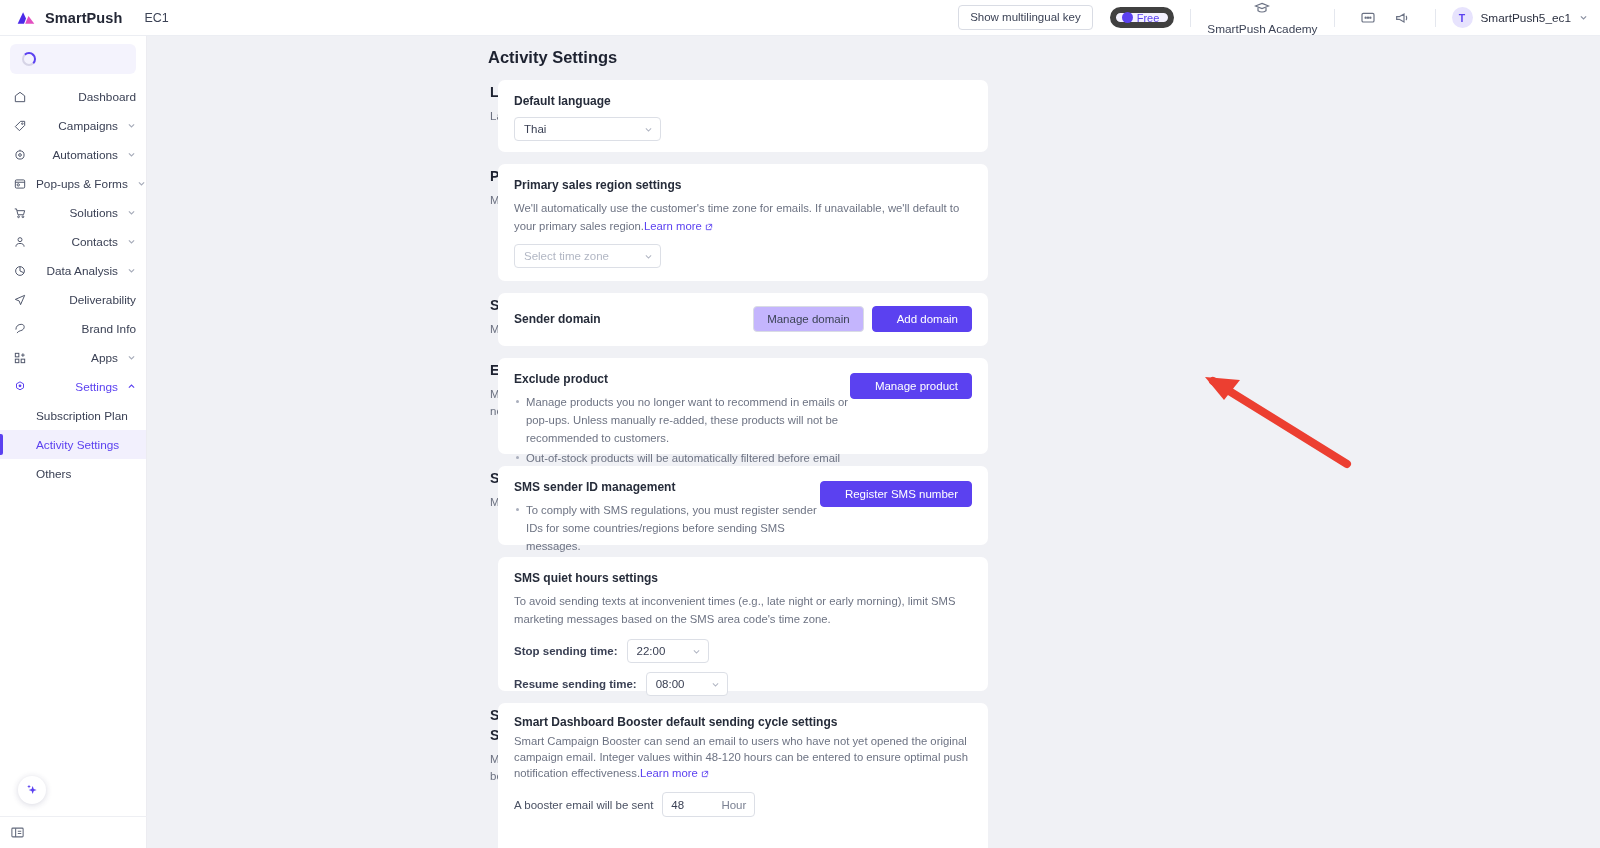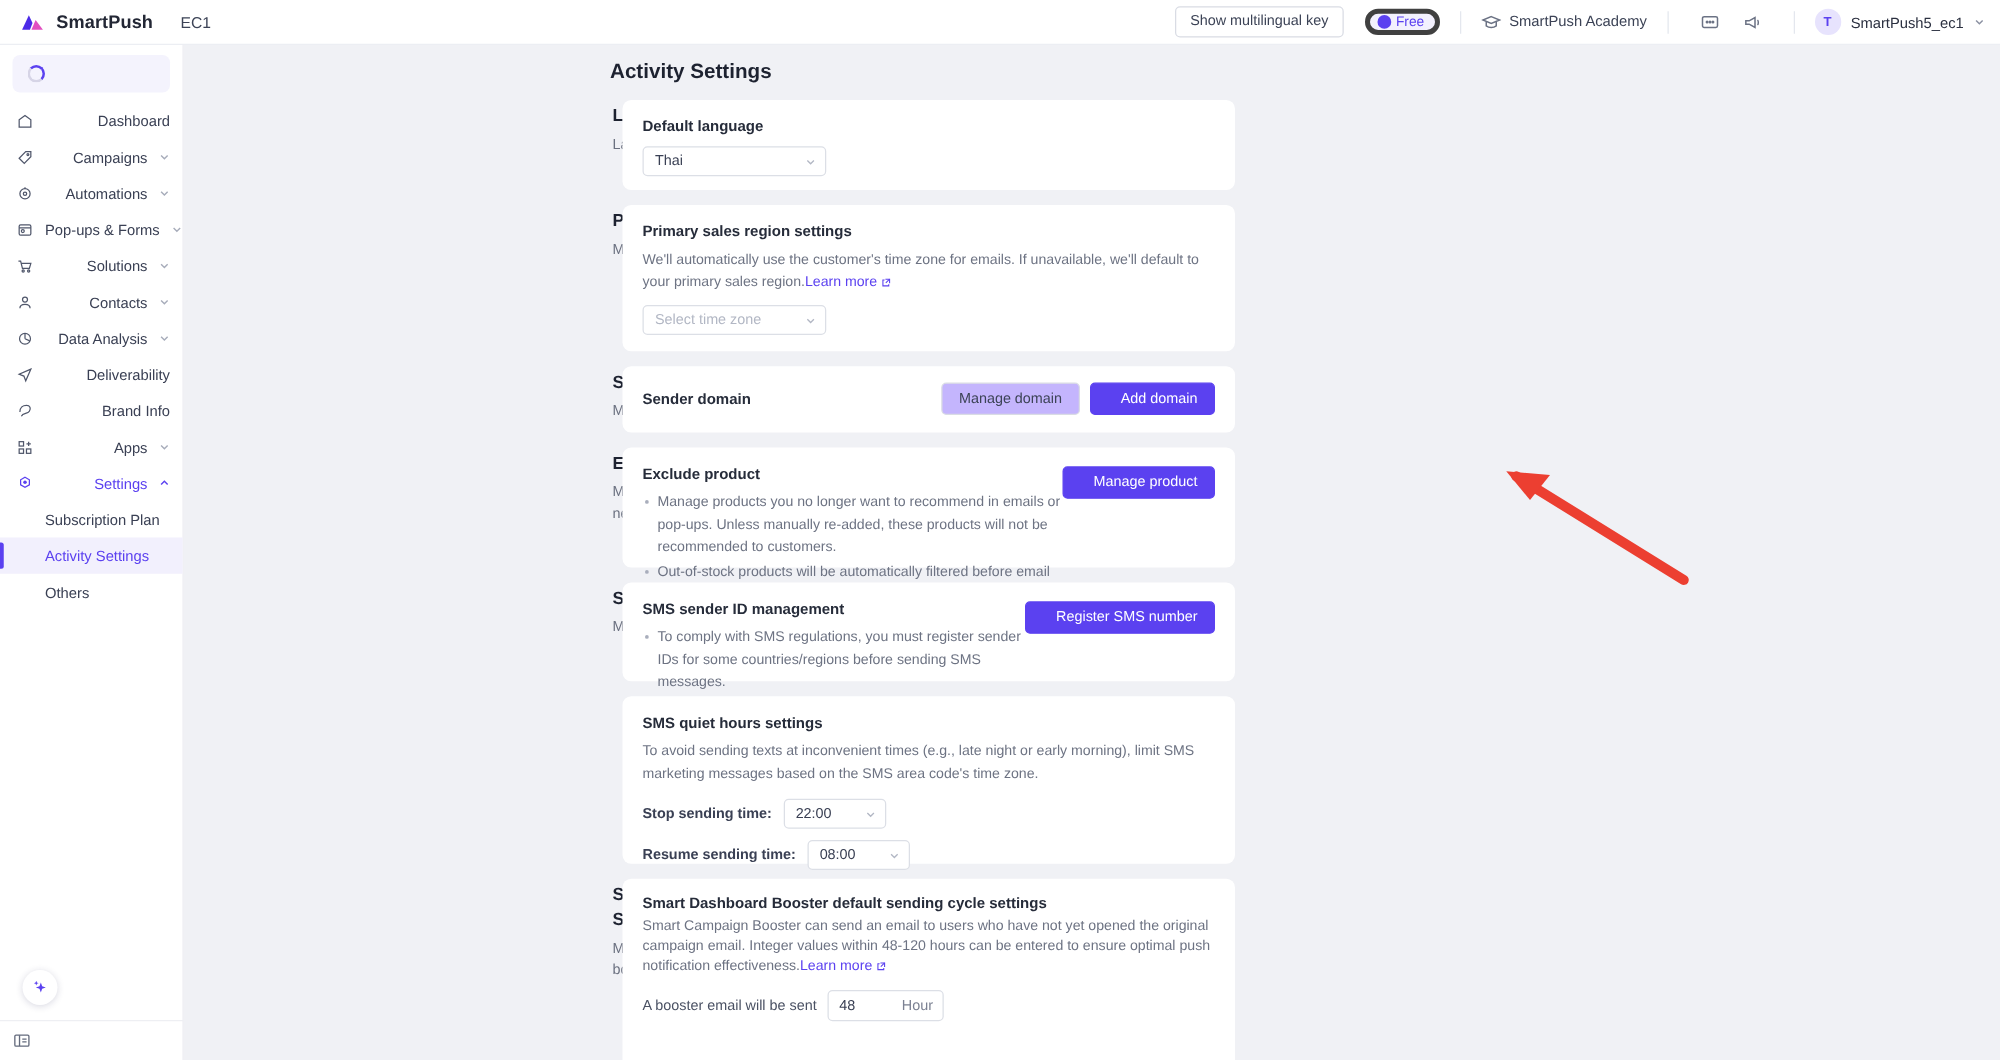--- a/index.html
+++ b/index.html
@@ -30,29 +30,29 @@
   }
   .multiling-btn {
     height: 25px; padding: 0 11px;
     border: 1px solid #d9dce4; border-radius: 4px; background: #fff;
     font-size: 11.5px; color: #3c4356; line-height: 23px; cursor: pointer;
     white-space: nowrap;
   }
   .free-badge {
     margin-left: 17px;
     height: 21px; padding: 0 9px 0 6px;
-    border: 4px solid #404040; border-radius: 11px;
+    border: 6px solid #404040; border-radius: 11px;
     background: #f3f1fe;
     display: flex; align-items: center; gap: 4px;
     font-size: 11px; color: #5b41f0;
     cursor: pointer;
   }
   .free-dot { width: 11px; height: 11px; border-radius: 50%; background: #5b41f0; display:block; }
   .tb-sep { width: 1px; height: 18px; background: #e4e7ee; margin: 0 16px; }
-  .academy { display: flex; align-items: flex-start; gap: 6px; font-size: 11.8px; color: #3c4356; cursor: pointer; white-space: nowrap;}
+  .academy { display: flex; align-items: center; gap: 6px; font-size: 11.8px; color: #3c4356; cursor: pointer; white-space: nowrap; flex-direction: column;}
   .tb-icon { width: 16px; height: 16px; color: #6b7284; display:block; cursor: pointer; }
   .tb-icon-wrap { padding: 0 9px; display:flex; align-items:center; }
   .user-chip { display: flex; align-items: center; gap: 8px; cursor: pointer; }
   .avatar {
     width: 21px; height: 21px; border-radius: 50%;
     background: #e7e3fd; color: #5b41f0;
     font-size: 10.5px; font-weight: 700;
     display: flex; align-items: center; justify-content: center;
   }
   .user-name { font-size: 11.8px; color: #2b3040; white-space: nowrap; }

